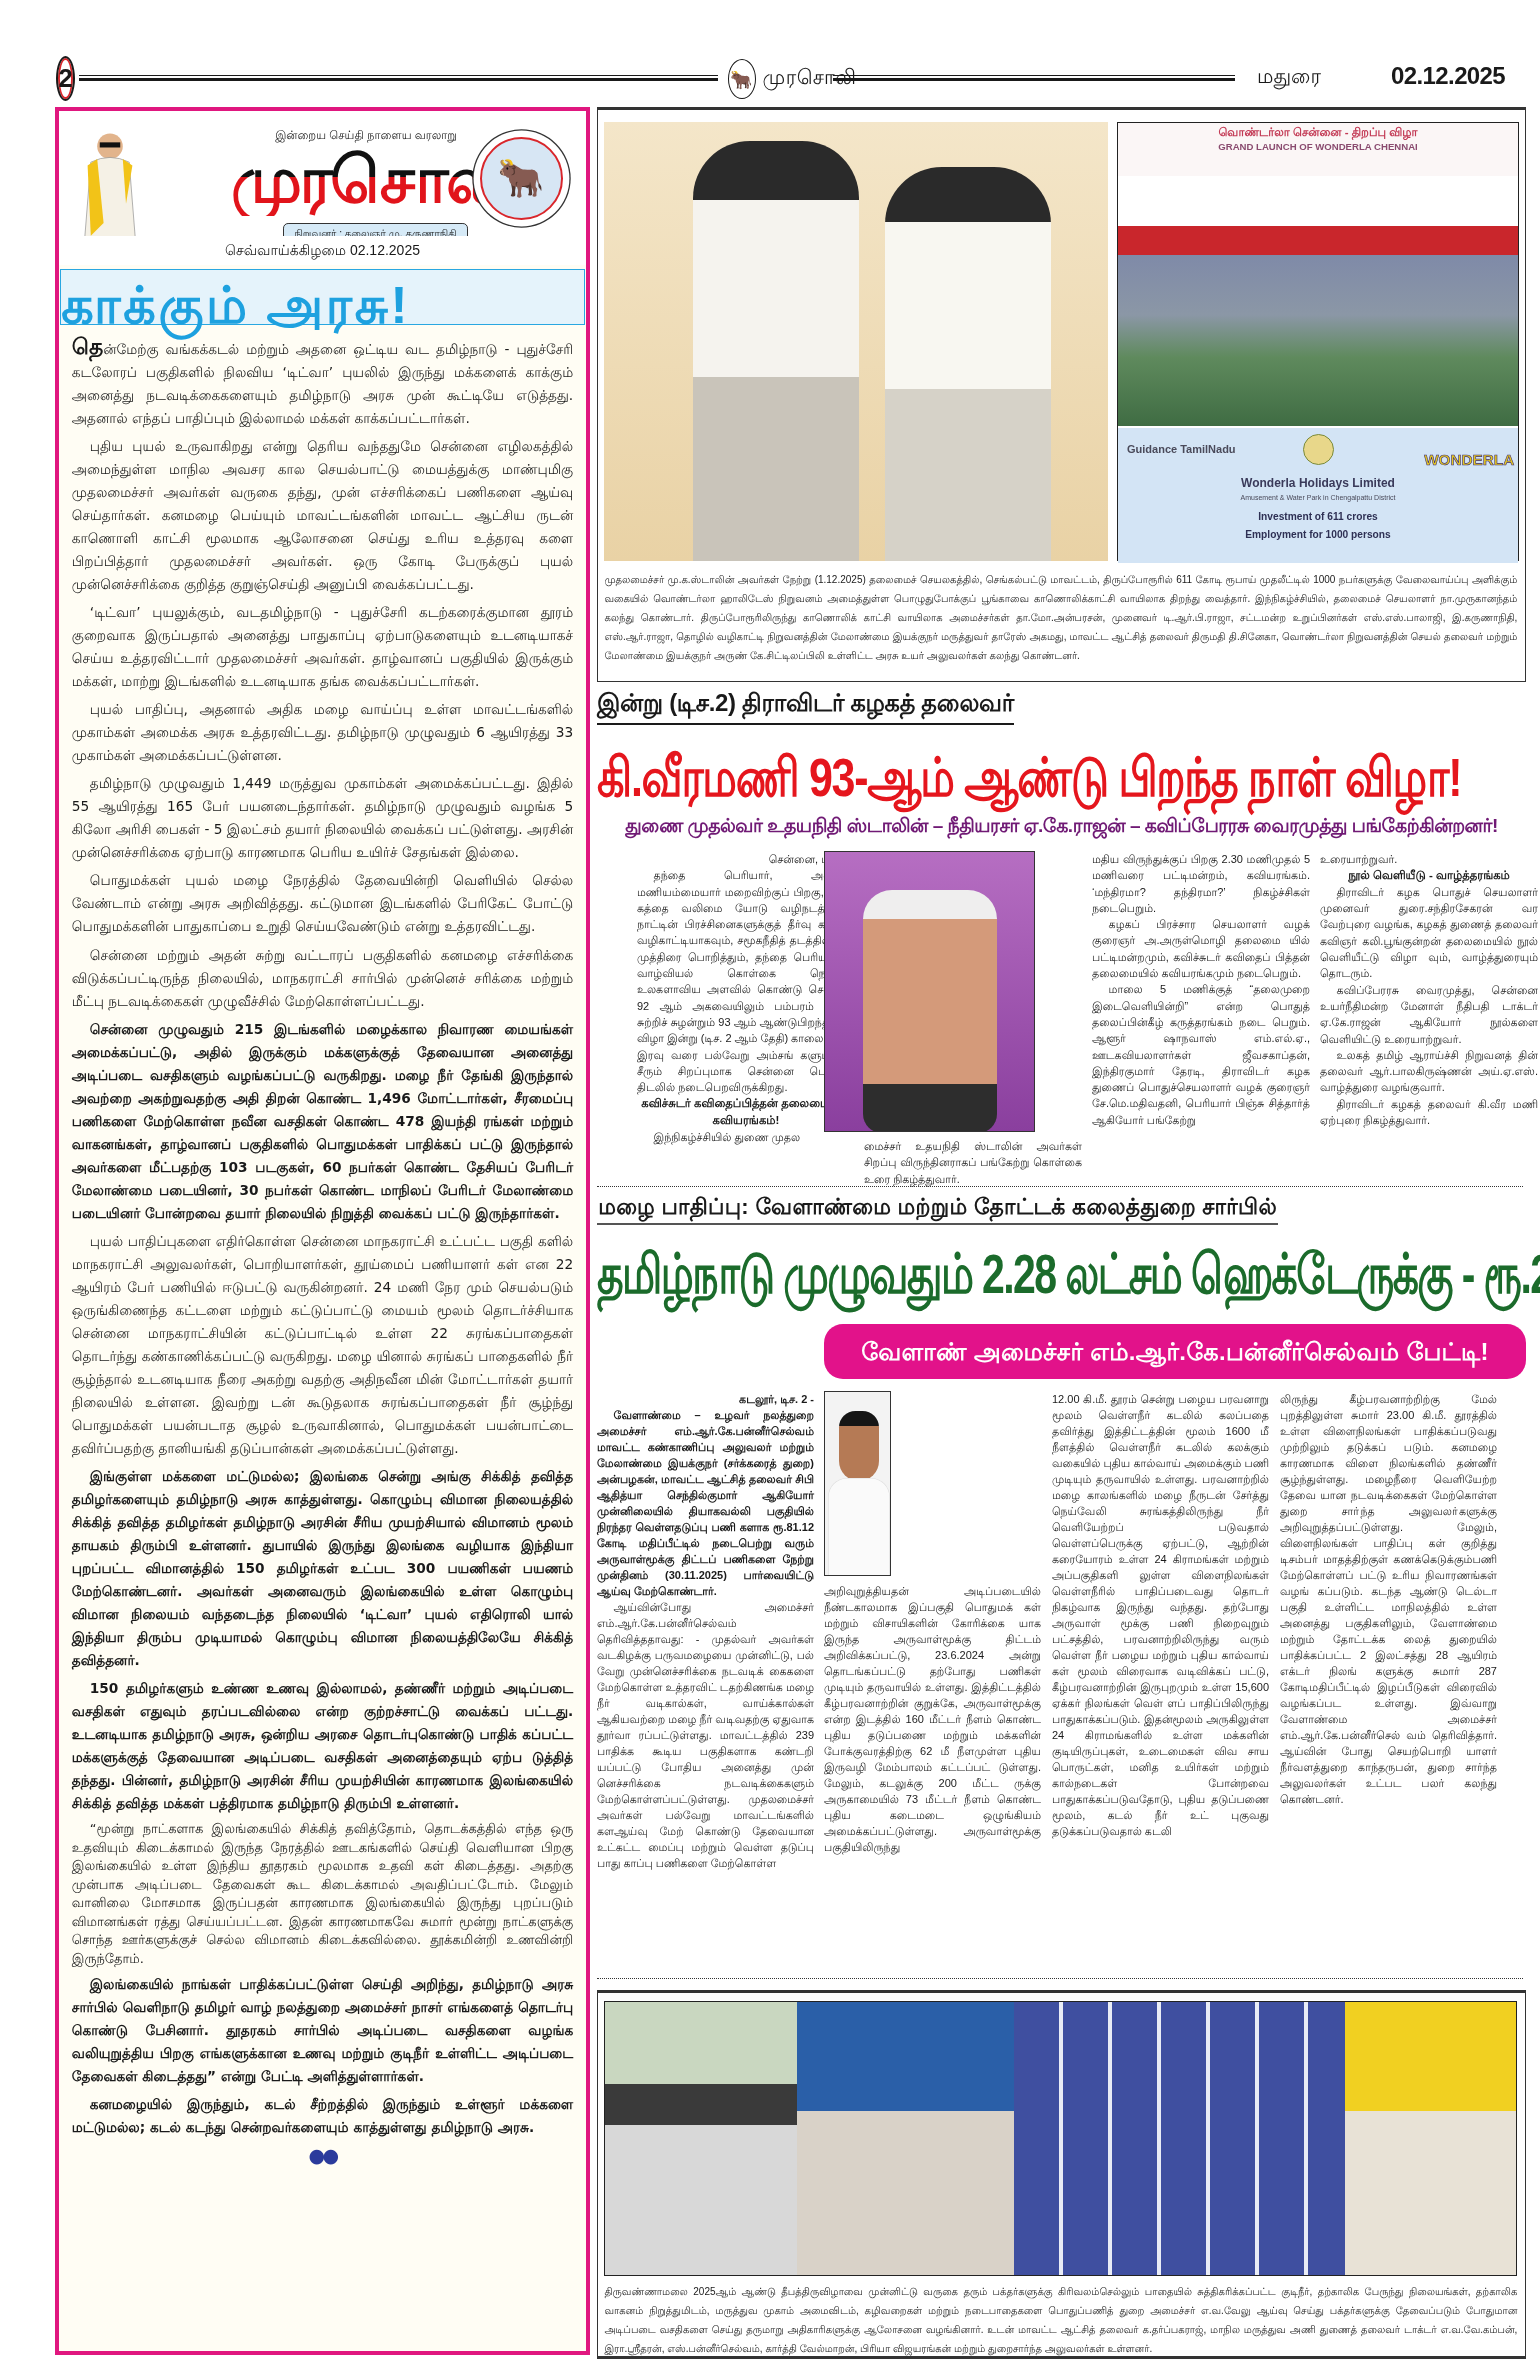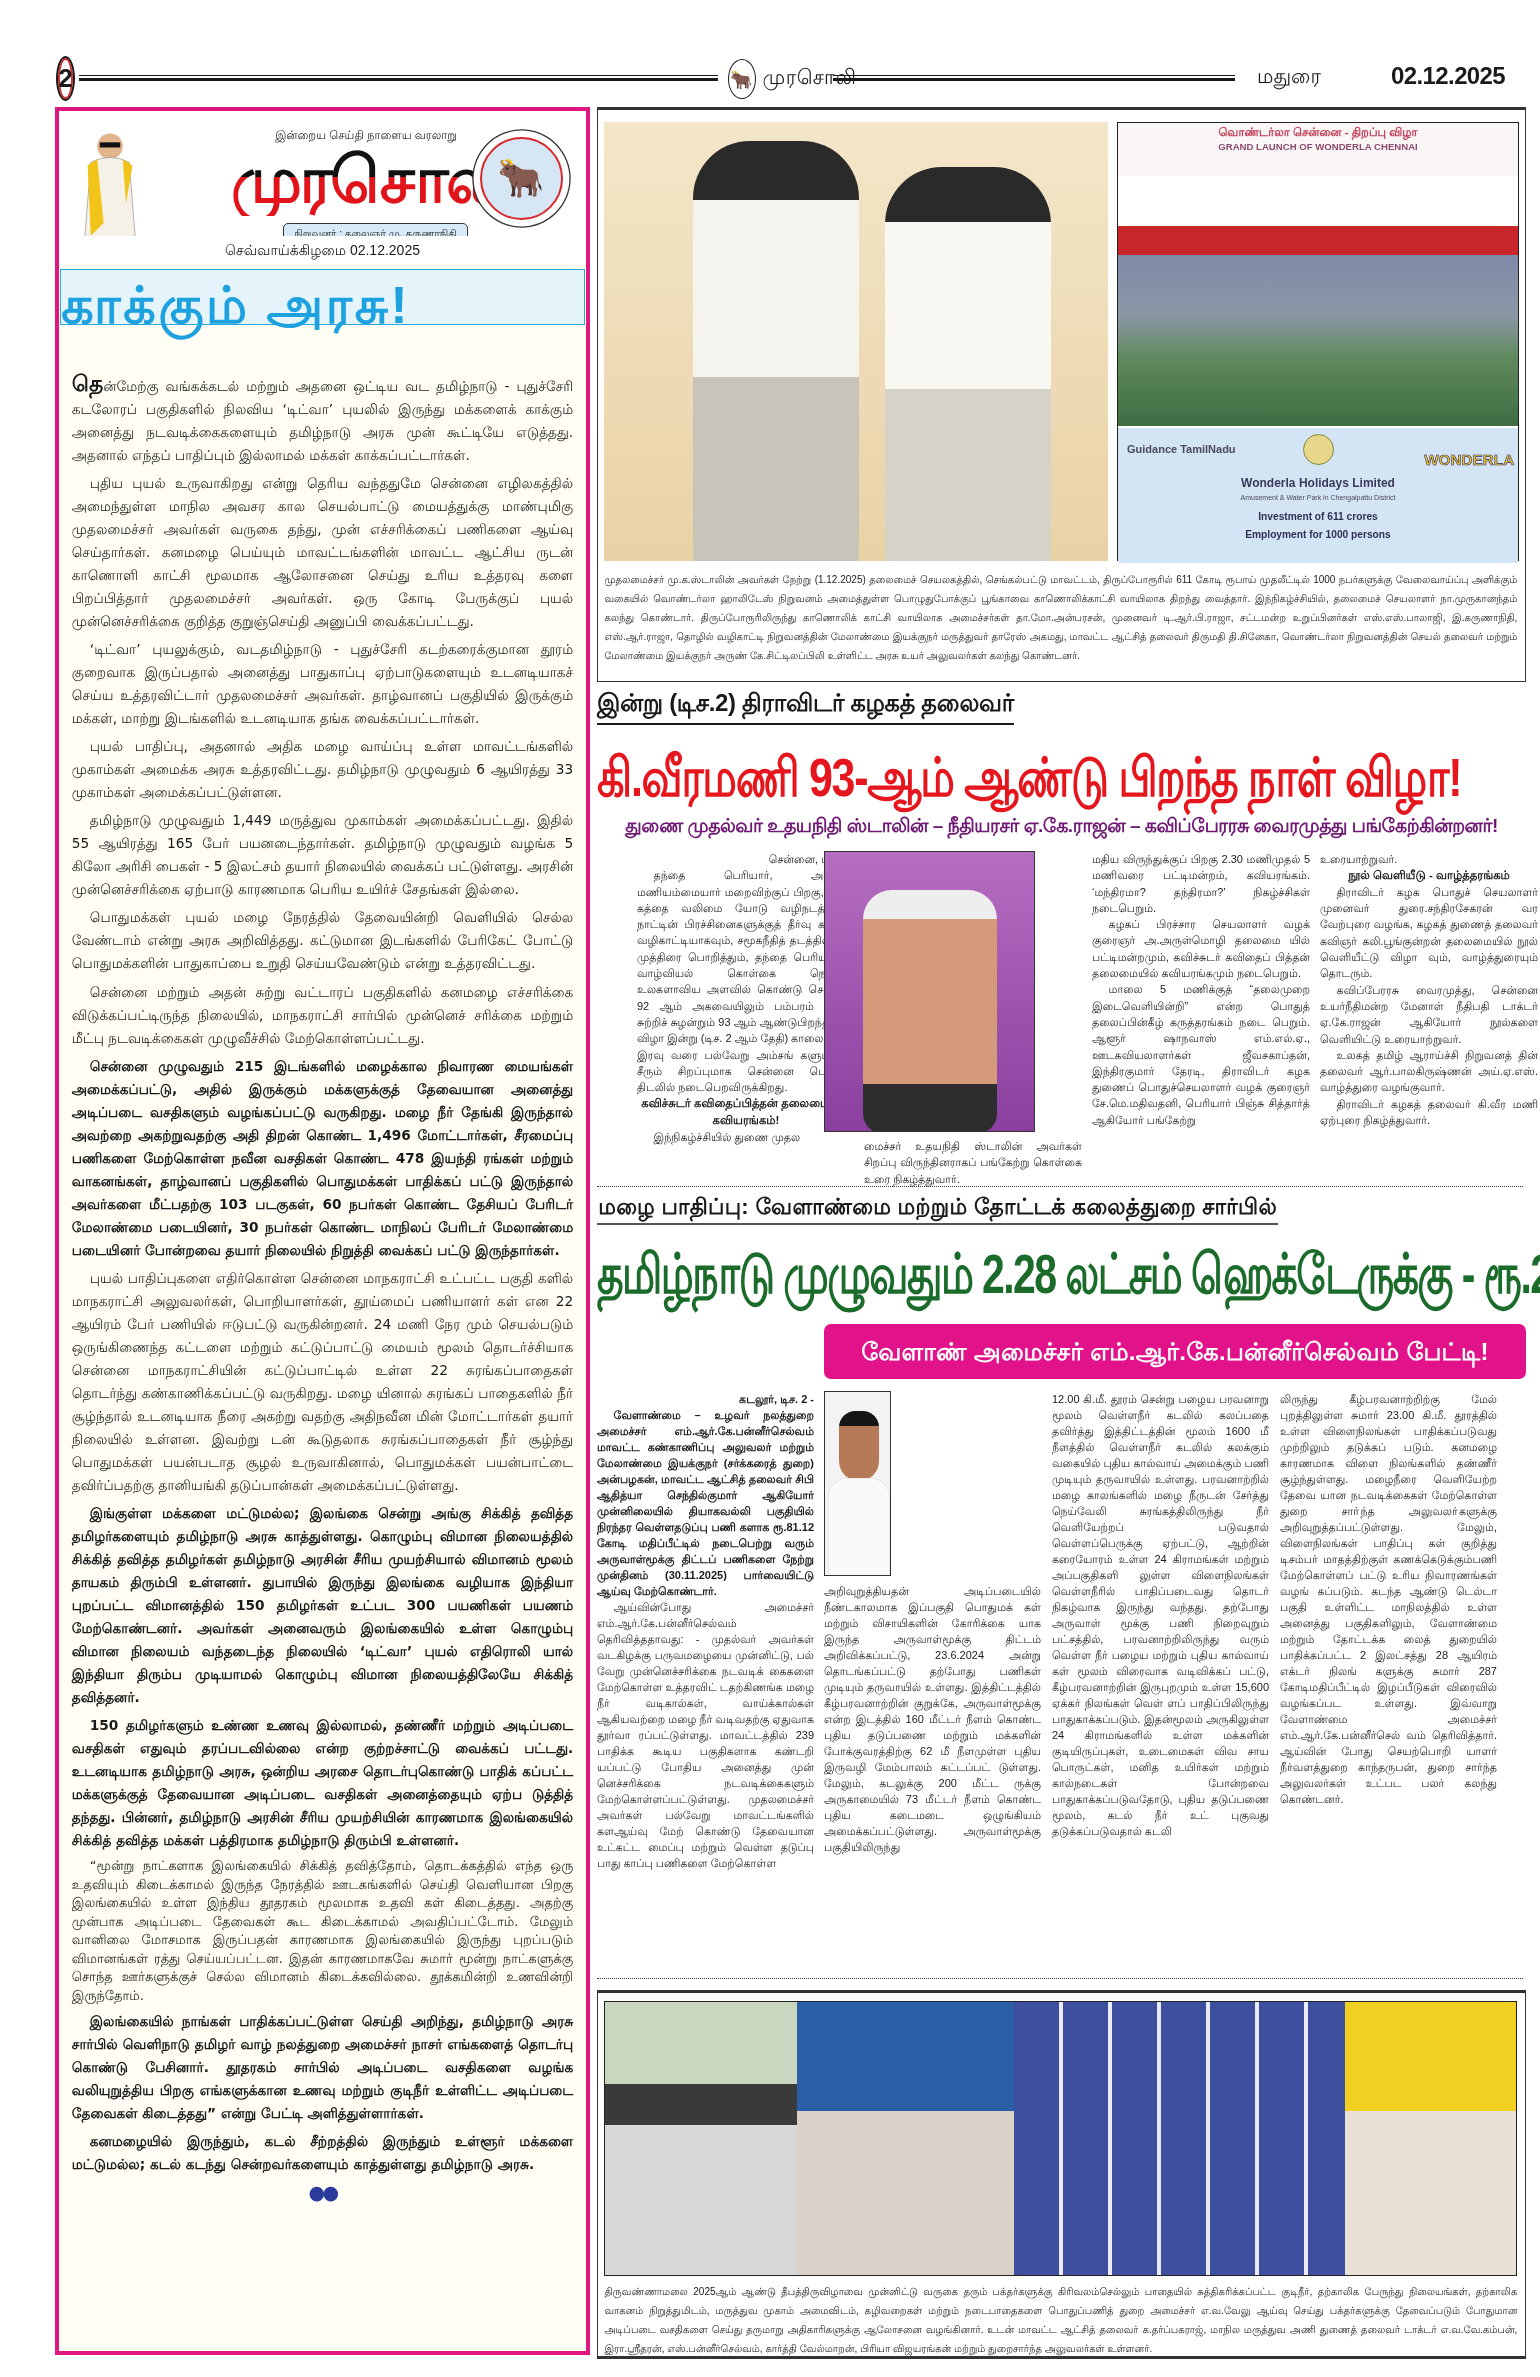--- a/index.html
+++ b/index.html
@@ -30,21 +30,21 @@
   .founder { position: absolute; left: 224px; top: 112px; width: 185px; height: 22px; border: 1.3px solid #333; border-radius: 5.1px; background: #d6eaf7;
     font: 10.2px "Liberation Sans", sans-serif; text-align: center; line-height: 19px; }
   .bull-seal { position: absolute; left: 421px; top: 25.5px; width: 83px; height: 83px; border-radius: 50%; border: 2.6px solid #d9262b; background: #d7e6f4;
     display: flex; align-items: center; justify-content: center; font-size: 38px; box-shadow: 0 0 0 6.4px #fff, 0 0 0 7.7px #333; }
   .dayline { position: relative; height: 29px; background: #fff; text-align: center; font: 14px "Liberation Sans", sans-serif; line-height: 29px; }
   .headline-box { margin: 3.8px 1.3px 0; height: 56px; border: 1.9px solid #29a7e1; background: #e5f3fb; 
     font: bold 51px "Liberation Sans", sans-serif; color: #1ea1df; line-height: 72px; letter-spacing: 2.6px; }
   .ed-body { padding: 10.2px 12.8px 0; font-size: 13.7px; line-height: 23px; text-align: justify; }
   .ed-body p { text-indent: 18px; margin-bottom: 5.1px; }
   .ed-body p.b { font-weight: bold; }
-  .ed-body p.first { text-indent: 0; margin-top: 37px; }
+  .ed-body p.first { text-indent: 0; }
   .ed-body p.first .drop { font-weight: bold; font-size: 22px; }
   .ed-body p.quote { line-height: 18.5px; font-size: 13px; }
   .ed-dots { text-align: center; color: #2b3b9c; font-size: 19px; letter-spacing: -2.6px; margin-top: 1.3px; }
 
   
   .right { position: absolute; left: 597px; top: 107px; width: 932px; }
   .photo-box { position: absolute; left: 0; top: 0; width: 929px; height: 575px; border: 1.9px solid #333; border-top-width: 3.8px; background: #fff; }
   .photo-main { position: absolute; left: 6.4px; top: 11.5px; width: 504px; height: 439px; background: linear-gradient(180deg,#f4e6c9 0%, #e9d2a5 100%); overflow: hidden; }
   .photo-main .fig1 { position: absolute; left: 89px; top: 19px; width: 166px; height: 421px; background: linear-gradient(180deg,#2a2a2a 0 14%, #f5f3ee 14% 56%, #c9c4ba 56% 100%); border-radius: 57px 57px 0 0; }
   .photo-main .fig2 { position: absolute; left: 281px; top: 45px; width: 166px; height: 396px; background: linear-gradient(180deg,#2a2a2a 0 14%, #f8f7f1 14% 56%, #d6d2c8 56% 100%); border-radius: 57px 57px 0 0; }
@@ -71,21 +71,21 @@
   .a1col { position: absolute; top: 0; font: 11px "Liberation Sans", sans-serif; line-height: 16.3px; text-align: justify; margin-left: 40px; }
   .a1col p { text-indent: 16.6px; }
   .a1col .sub { font-weight: bold; text-align: center; text-indent: 0; font-size: 11.5px; line-height: 16.6px; }
   .veeramani-photo { position: absolute; left: 82px; top: 0; width: 69px; height: 243px; background: linear-gradient(180deg,#b66ec2 0%, #8a3f9e 100%); border: 1.3px solid #333; overflow: hidden; }
   .veeramani-photo .face { position: absolute; left: 5.1px; top: 38px; width: 60px; height: 166px; border-radius: 29px 29px 19px 19px; background: linear-gradient(180deg,#efeeee 0 12%, #d49a7a 12% 80%, #2d2d2d 80% 100%); }
   .dotted-sep { position: absolute; left: 0; width: 926px; border-top: 1.9px dotted #333; }
 
   .kicker2 { position: absolute; left: 0; top: 1087px; width: 929px; font: bold 22px "Liberation Sans", sans-serif; letter-spacing: 0.3px; }
   .kicker2 span { border-bottom: 2.6px solid #555; padding: 0 1.3px 3.8px; }
   .head-green { position: absolute; left: 0; top: 1124px; width: 929px; font: bold 41px "Liberation Sans", sans-serif; color: #1b6b2b; letter-spacing: -1.6px; line-height: 64px; white-space: nowrap; transform: scaleY(1.35); transform-origin: top left; }
-  .pill-magenta { position: absolute; left: 227px; top: 1217px; width: 702px; height: 55px; border-radius: 7px; background: #e2128a; color: #fff;
+  .pill-magenta { position: absolute; left: 227px; top: 1217px; width: 702px; height: 55px; border-radius: 19px; background: #e2128a; color: #fff;
     font: bold 24px "Liberation Sans", sans-serif; text-align: center; line-height: 55px; letter-spacing: 0.3px; }
 
   .article2 { position: absolute; left: 0; top: 1201px; width: 929px; height: 671px; }
   .a2col { position: absolute; font: 11px "Liberation Sans", sans-serif; line-height: 16px; text-align: justify; }
   .a2col p { text-indent: 16.6px; }
   .a2col .bold { font-weight: bold; }
   .a2col .dateline { text-align: right; font-weight: bold; }
   .minister-photo { position: absolute; left: 227px; top: 83px; width: 67px; height: 185px; background: #f3f3f3; border: 1.3px solid #333; overflow: hidden; }
   .minister-photo .head { position: absolute; left: 14px; top: 19px; width: 40px; height: 70px; border-radius: 18px 18px 22px 22px; background: linear-gradient(180deg,#151515 0 22%, #b57a55 22% 100%); }
   .minister-photo .body { position: absolute; left: 2.6px; top: 86px; width: 62px; height: 102px; border-radius: 19px 19px 0 0; background: #fafafa; box-shadow: inset 0 0 0 0.6px #ddd; }

